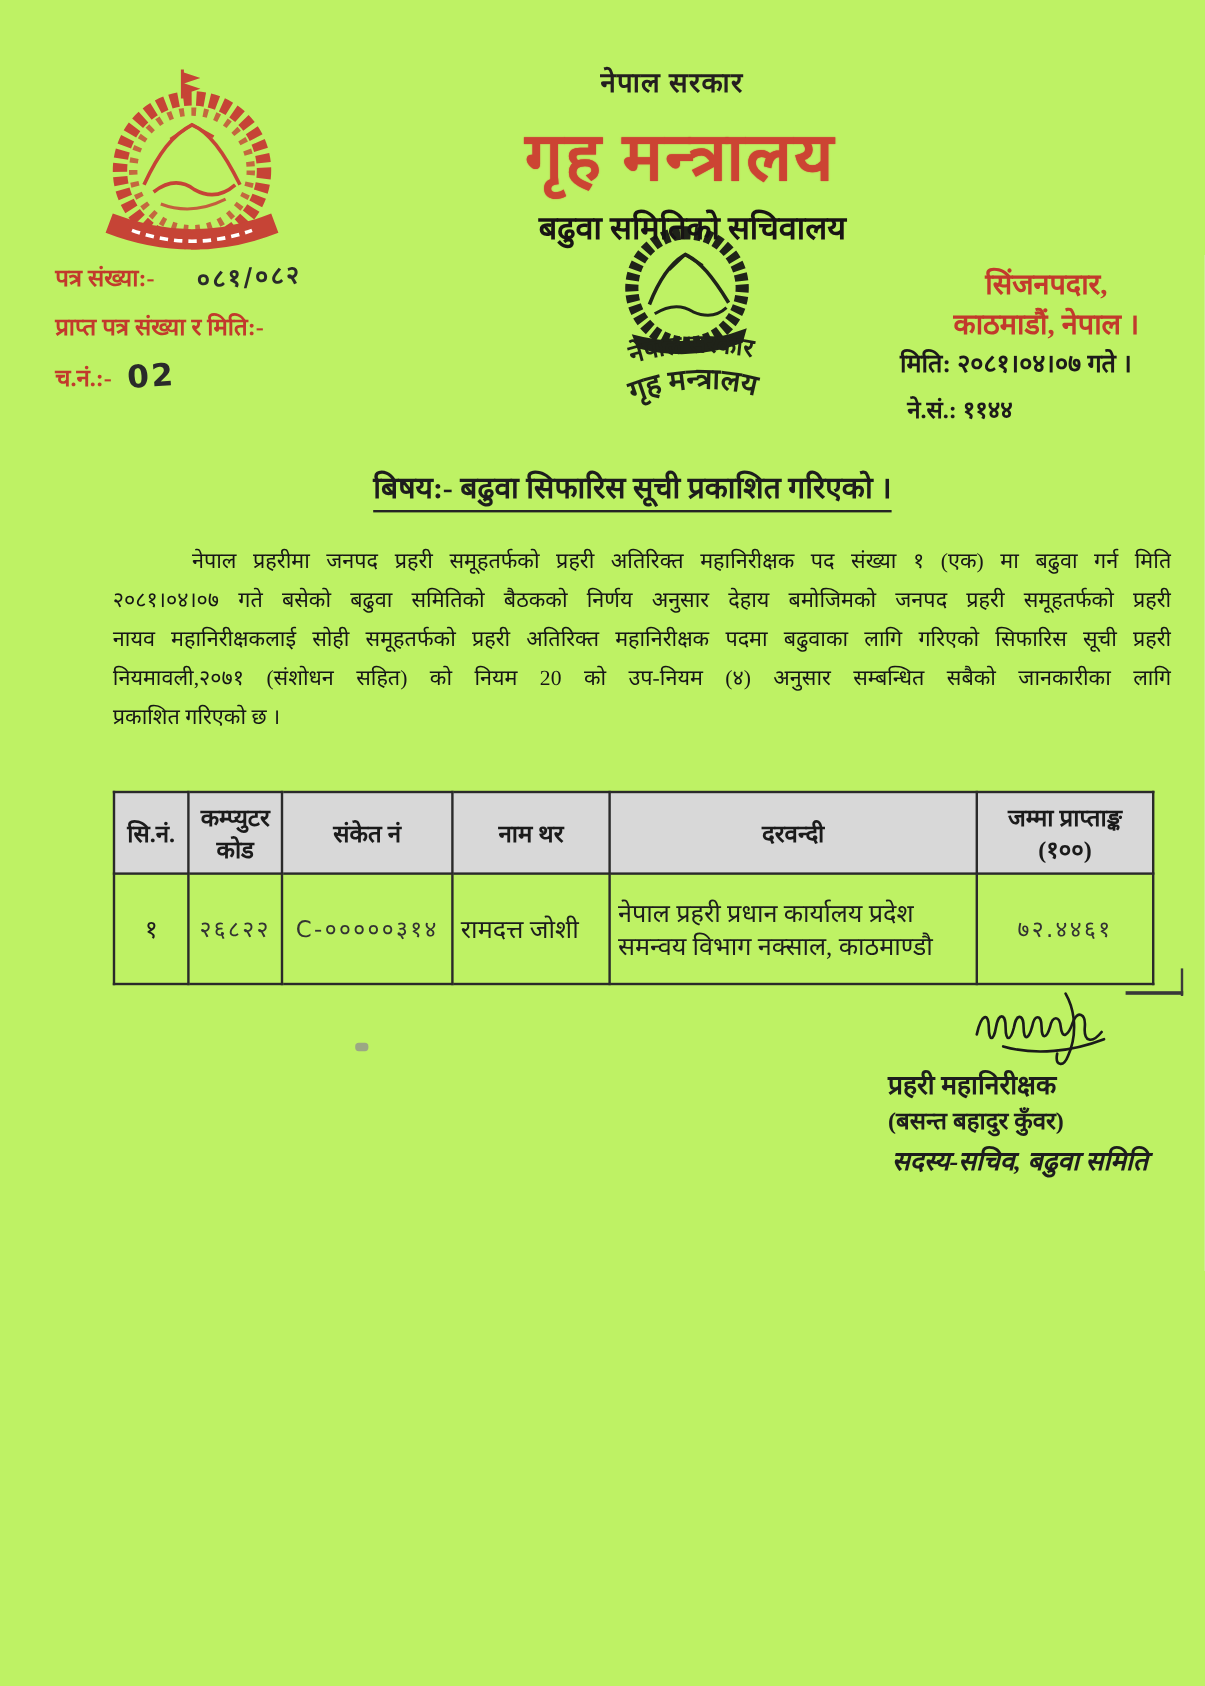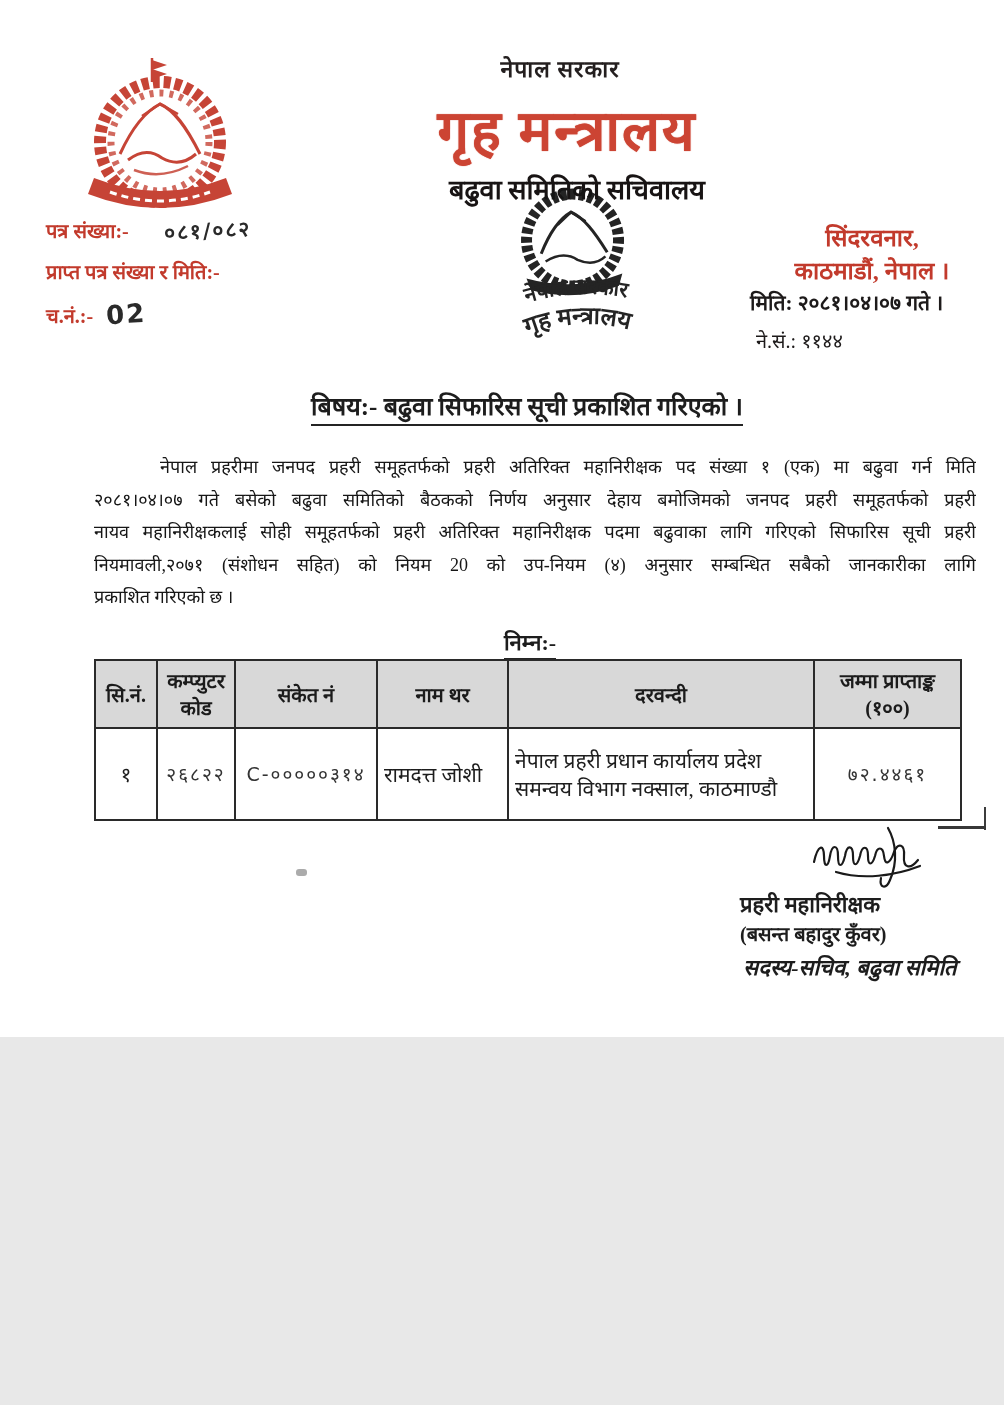--- a/index.html
+++ b/index.html
@@ -1,36 +1,36 @@
 <!DOCTYPE html>
 <html><head>
 <meta charset="utf-8">
 <style>
   html,body{margin:0;padding:0;background:#e8e8e8;}
   .page{
-    position:relative;width:1004px;height:1037px;background:#ffffff;
+    position:relative;width:1004px;height:1405px;background:#bef264;
     margin:0 auto;overflow:hidden;
     font-family:"Liberation Serif","DejaVu Serif",serif;color:#1d1d1d;
   }
   .abs{position:absolute;}
   
   .gov-title{top:52px;left:116px;right:0;text-align:center;font-size:23px;font-weight:bold;color:#241f1f;letter-spacing:1px;}
   .ministry-title{top:90px;left:130px;right:0;text-align:center;font-size:56px;font-weight:800;color:#cc4433;letter-spacing:2px;text-shadow:0 0 1px #cc4433;}
   .secretariat{top:170px;left:150px;right:0;text-align:center;font-size:27px;font-weight:bold;color:#181414;}
   
   .ref-block{left:46px;top:216px;font-size:20px;font-weight:bold;color:#c23a2c;}
   .ref-row{margin-bottom:14px;white-space:nowrap;}
   .handwritten{font-family:"DejaVu Sans",sans-serif;color:#2a2a2a;font-weight:600;display:inline-block;transform:rotate(-3deg);letter-spacing:2px;}
   .hw-letterno{font-size:21px;margin-left:30px;}
   .hw-chano{font-size:26px;margin-left:8px;transform:rotate(-4deg);}
   
   .addr-block{right:16px;top:222px;width:232px;}
   .addr-l1,.addr-l2{text-align:center;font-size:24px;font-weight:bold;color:#c23a2c;line-height:33px;}
   .addr-date{font-size:21px;font-weight:bold;color:#1d1a1a;margin-top:0;white-space:nowrap;margin-left:-6px;}
-  .addr-nesan{font-size:20px;font-weight:normal;color:#1d1a1a;margin-top:11px;}
+  .addr-nesan{font-size:20px;font-weight:bold;color:#1d1a1a;margin-top:11px;}
   
   .subject-line{top:388px;left:50px;right:0;text-align:center;font-size:25px;font-weight:bold;}
   .subject-line span{border-bottom:2px solid #242424;padding-bottom:4px;}
   
   .body-block{left:94px;right:28px;top:451px;font-size:18px;color:#161616;}
   .body-line{line-height:32.5px;height:32.5px;text-align:justify;text-align-last:justify;white-space:nowrap;overflow:hidden;}
   .body-line.first{text-indent:66px;}
   .body-line.last{text-align-last:left;white-space:normal;}
   
   .nimna{top:626px;left:56px;right:0;text-align:center;font-size:22px;font-weight:bold;}
@@ -107,41 +107,38 @@
       <span class="handwritten hw-letterno">०८१/०८२</span>
     </div>
     <div class="ref-row">प्राप्त पत्र संख्या र मिति:-</div>
     <div class="ref-row">
       <span>च.नं.:-</span>
       <span class="handwritten hw-chano">02</span>
     </div>
   </div>
 
   <div class="abs addr-block">
-    <div class="addr-l1">सिंदरवनार,</div>
+    <div class="addr-l1">सिंजनपदार,</div>
     <div class="addr-l2">काठमाडौं, नेपाल ।</div>
     <div class="addr-date">मिति: २०८१।०४।०७ गते ।</div>
     <div class="addr-nesan">ने.सं.: ११४४</div>
   </div>
 
   <div class="abs subject-line">
     <span>बिषय:- बढुवा सिफारिस सूची प्रकाशित गरिएको ।</span>
   </div>
 
   <div class="abs body-block">
     <div class="body-line first">नेपाल प्रहरीमा जनपद प्रहरी समूहतर्फको प्रहरी अतिरिक्त महानिरीक्षक पद संख्या १ (एक) मा बढुवा गर्न मिति</div>
     <div class="body-line">२०८१।०४।०७ गते बसेको बढुवा समितिको बैठकको निर्णय अनुसार देहाय बमोजिमको जनपद प्रहरी समूहतर्फको प्रहरी</div>
     <div class="body-line">नायव महानिरीक्षकलाई सोही समूहतर्फको प्रहरी अतिरिक्त महानिरीक्षक पदमा बढुवाका लागि गरिएको सिफारिस सूची प्रहरी</div>
     <div class="body-line">नियमावली,२०७१ (संशोधन सहित) को नियम 20 को उप-नियम (४) अनुसार सम्बन्धित सबैको जानकारीका लागि</div>
     <div class="body-line last">प्रकाशित गरिएको छ ।</div>
   </div>
 
-  <div class="abs nimna">
-    <span>निम्न:-</span>
-  </div>
 
   <table class="main-table">
     <colgroup>
       <col style="width:62px">
         <col style="width:78px">
         <col style="width:142px">
       <col style="width:131px">
         <col style="width:306px">
         <col style="width:147px">
     </colgroup>

